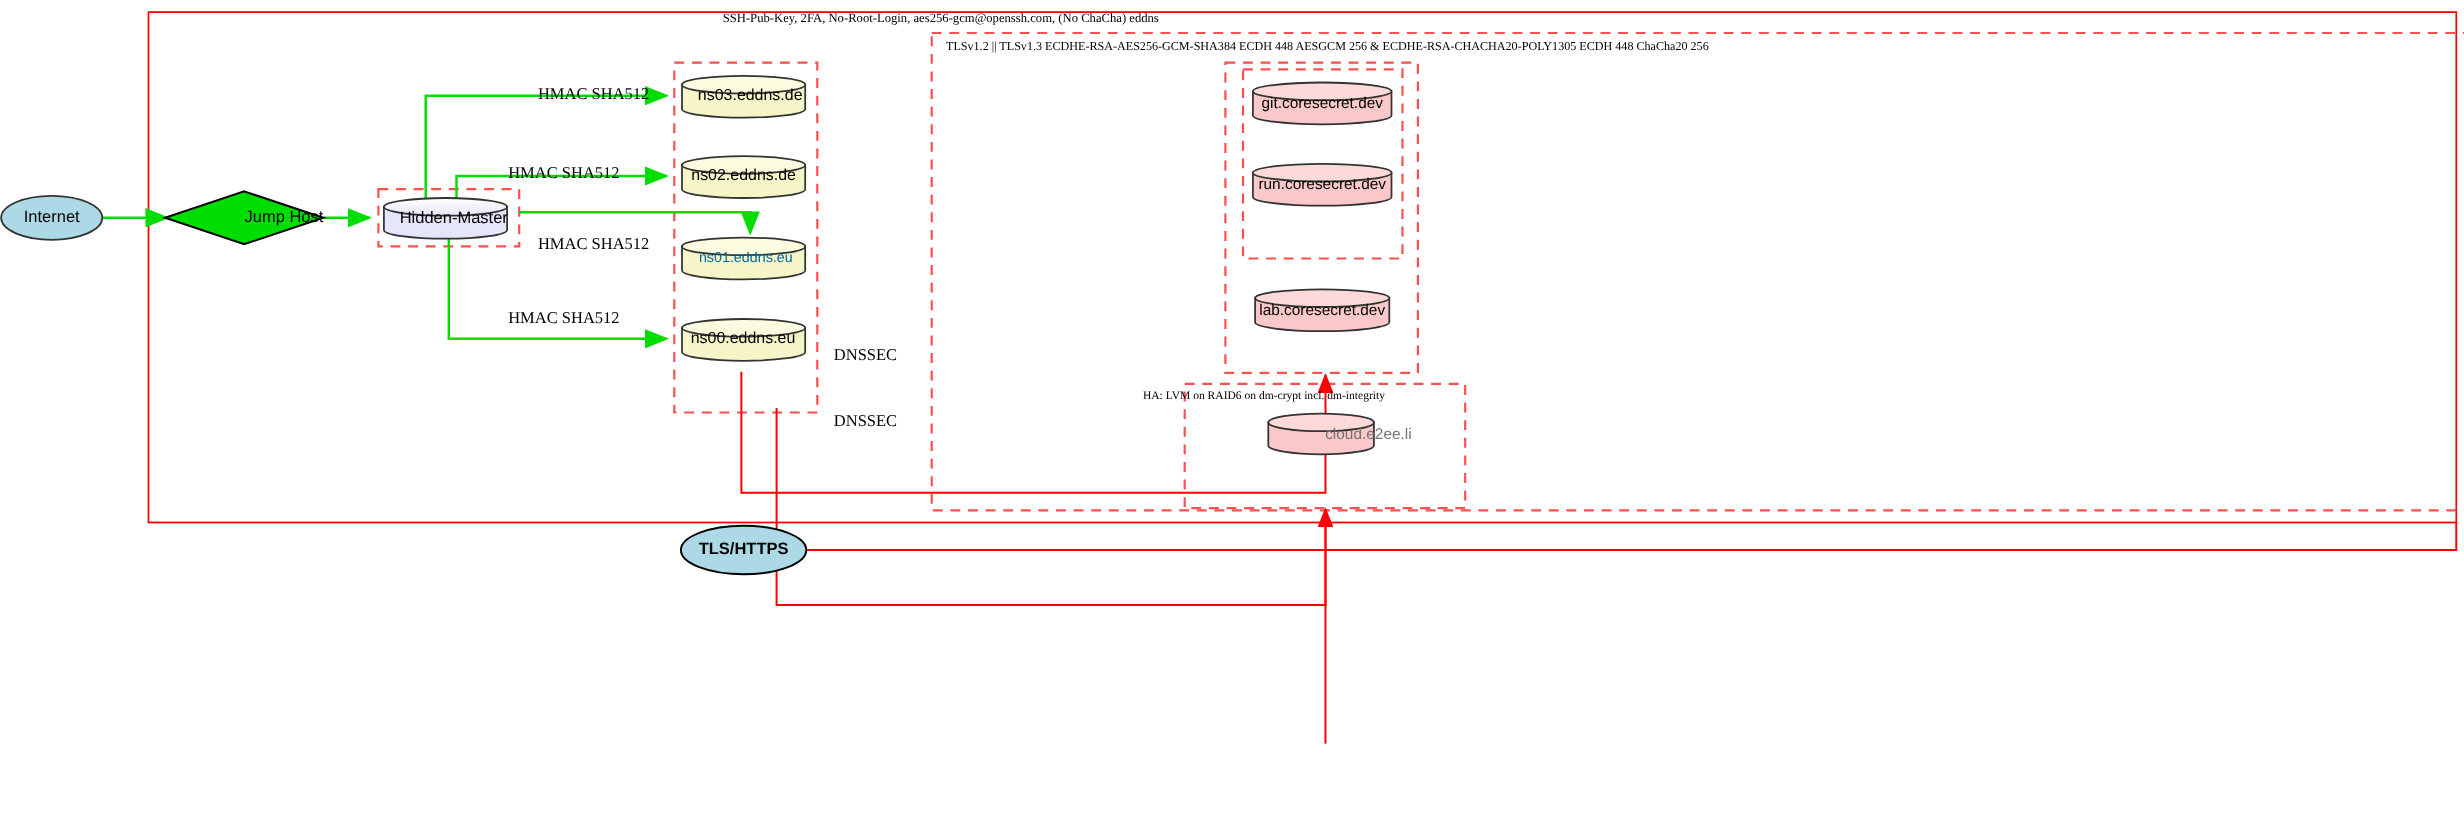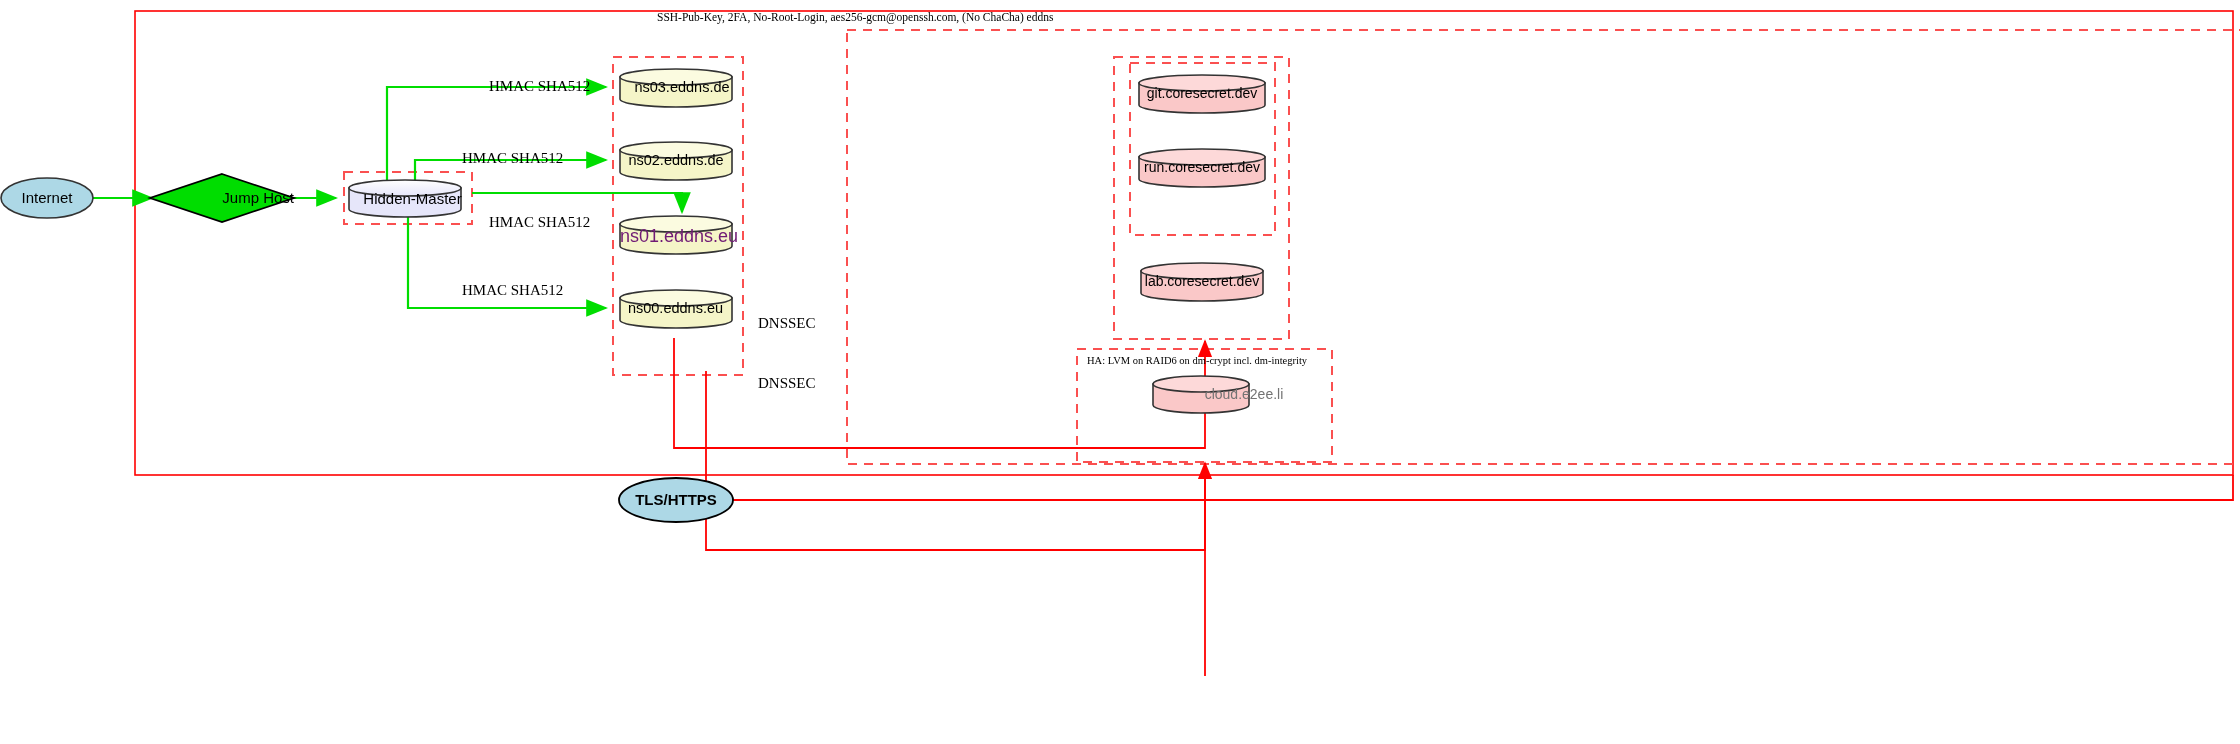--- a/index.html
+++ b/index.html
@@ -117,30 +117,31 @@
     <ellipse cx="1201" cy="384" rx="48" ry="8" fill="#fdd9d9" stroke="#333333" stroke-width="1.6"></ellipse>
   </g>
 
   <g>
     <ellipse cx="676" cy="500" rx="57" ry="22" fill="#add8e6" stroke="#000000" stroke-width="1.8"></ellipse>
   </g>
 </svg>
 
 <div class="lbl serif" style="left:657px;top:11px;font-size:11.5px;color:#000;">SSH-Pub-Key, 2FA, No-Root-Login, aes256-gcm@openssh.com, (No ChaCha) eddns</div>
 
+<div class="lbl serif" style="left:860px;top:36px;font-size:11px;color:#000;">TLSv1.2 || TLSv1.3 ECDHE-RSA-AES256-GCM-SHA384 ECDH 448 AESGCM 256 &amp; ECDHE-RSA-CHACHA20-POLY1305 ECDH 448 ChaCha20 256</div>
 
-<div class="lbl serif" style="left:1087px;top:355px;font-size:10.5px;color:#000;">HA: LVM on RAID6 on dm-crypt incl. dm-integrity</div>
+<div class="lbl serif" style="left:1039px;top:355px;font-size:10.5px;color:#000;">HA: LVM on RAID6 on dm-crypt incl. dm-integrity</div>
 
 <div class="lbl sans" style="left:0px;top:189px;width:94px;text-align:center;font-size:15px;color:#000;">Internet</div>
 <div class="lbl sans" style="left:150px;top:189px;width:144px;text-align:right;font-size:15px;color:#000;">Jump Host</div>
 <div class="lbl sans" style="left:349px;top:190px;width:127px;text-align:center;font-size:15px;color:#000;">Hidden-Master</div>
 
 <div class="lbl sans" style="left:620px;top:79px;width:124px;text-align:center;font-size:14.5px;color:#000;">ns03.eddns.de</div>
 <div class="lbl sans" style="left:620px;top:152px;width:112px;text-align:center;font-size:14.5px;color:#000;">ns02.eddns.de</div>
-<div class="lbl sans" style="left:620px;top:226px;width:116px;text-align:center;font-size:18px;color:#701a75;">ns01.eddns.eu</div>
+<div class="lbl sans" style="left:620px;top:226px;width:116px;text-align:center;font-size:13px;color:#0369a1;">ns01.eddns.eu</div>
 <div class="lbl sans" style="left:620px;top:300px;width:111px;text-align:center;font-size:14.5px;color:#000;">ns00.eddns.eu</div>
 
 <div class="lbl sans" style="left:1139px;top:85px;width:126px;text-align:center;font-size:14px;color:#000;">git.coresecret.dev</div>
 <div class="lbl sans" style="left:1139px;top:159px;width:126px;text-align:center;font-size:14px;color:#000;">run.coresecret.dev</div>
 <div class="lbl sans" style="left:1141px;top:273px;width:122px;text-align:center;font-size:14px;color:#000;">lab.coresecret.dev</div>
 <div class="lbl sans" style="left:1190px;top:386px;width:108px;text-align:center;font-size:14px;color:#737373;">cloud.e2ee.li</div>
 
 <div class="lbl sans" style="left:619px;top:491px;width:114px;text-align:center;font-size:15px;color:#000;font-weight:bold;">TLS/HTTPS</div>
 
 <div class="lbl serif" style="left:489px;top:78px;font-size:15px;color:#000;">HMAC SHA512</div>

